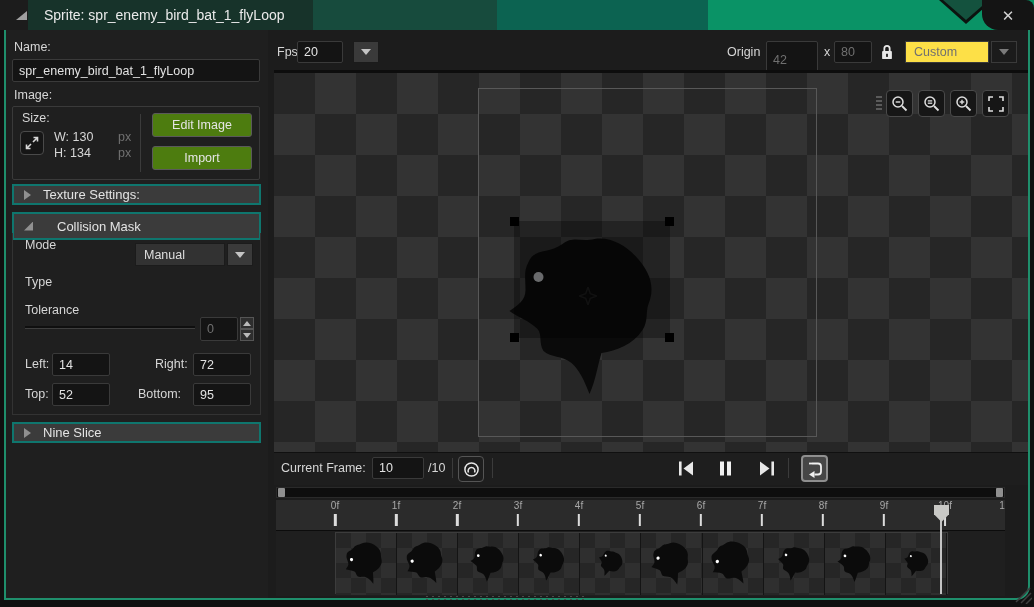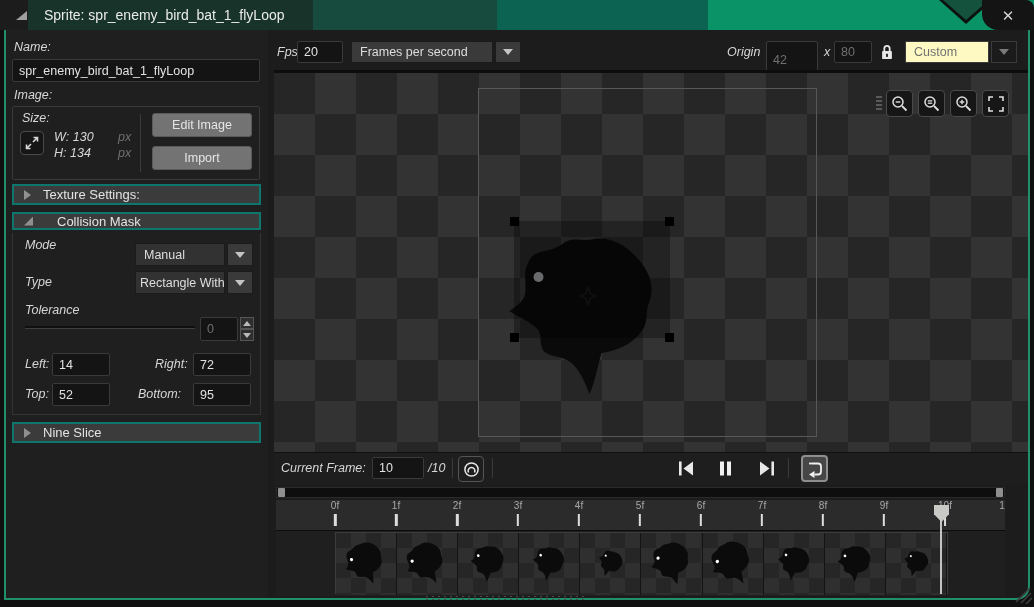--- a/index.html
+++ b/index.html
@@ -11,24 +11,24 @@
     background:linear-gradient(90deg,#1c1c1c 0 28px,#17332a 28px 313px,#174b3d 313px 497px,#0c6351 497px 708px,#0a9366 708px 100%);padding-left:33px;}
   .title-text{color:#ebebeb;font-size:14px;line-height:30px;}
   .collapse-tri{width:11px;height:9px;background:#9f9f9f;clip-path:polygon(100% 0,100% 100%,0 100%);}
   .notch-outer{left:939px;top:0;width:54px;height:24px;background:#0c130f;clip-path:polygon(0 0,100% 0,50% 100%);}
   .notch-inner{left:943px;top:0;width:46px;height:20px;background:#14523e;clip-path:polygon(0 0,100% 0,50% 100%);}
   .close-block{left:982px;top:0;width:52px;height:30px;background:#141414;border-radius:0 8px 0 16px;display:flex;align-items:center;justify-content:center;}
   .close-x{color:#d2d2d2;font-size:15px;line-height:1;}
   
   .frame-border{left:4px;top:28px;width:1026px;height:572px;border:2px solid var(--accent,#1f8f6c);border-radius:0 0 14px 0;background:#1c1c1c;}
   
-  .lbl{color:#d6d6d6;font-size:12.5px;font-style:italic;}
+  .lbl{color:#d6d6d6;font-size:12.5px;}
   .dim{color:#707070 !important;}
   .tbox{background:#141414;border:1px solid #3a3a3a;color:#e2e2e2;font-size:12.5px;padding:0 6px;border-radius:2px;font-family:inherit;box-sizing:border-box;outline:none;}
-  .btn{background:#737373;border:1px solid #5a5a5a;border-radius:3px;color:#e5e5e5;font-size:12.5px;display:flex;align-items:center;justify-content:center;cursor:default;}
+  .btn{background:#4d7c0f;border:1px solid #5a5a5a;border-radius:3px;color:#e5e5e5;font-size:12.5px;display:flex;align-items:center;justify-content:center;cursor:default;}
   .dd{display:flex;}
   .dd-main{background:#323232;border:1px solid #1b1b1b;color:#dedede;font-size:12.5px;padding:0 8px;display:flex;align-items:center;flex:1;}
   .dd-btn{width:24px;background:#3a3a3a;border:1px solid #1b1b1b;margin-left:2px;display:flex;align-items:center;justify-content:center;}
   .caret{width:0;height:0;border-left:5px solid transparent;border-right:5px solid transparent;border-top:6px solid #c4c4c4;}
   .sect{background:#3b3b3b;border:2px solid #0f766e;color:#e3e3e3;font-size:13px;display:flex;align-items:center;gap:12px;padding-left:10px;}
   .tri-right{width:0;height:0;border-top:5px solid transparent;border-bottom:5px solid transparent;border-left:7px solid #909090;}
   .tri-open{width:9px;height:9px;background:#909090;clip-path:polygon(100% 0,100% 100%,0 100%);}
   .vsep{background:#3b3b3b;width:1px;}
   .iconbtn{background:#161616;border:1px solid #4a4a4a;border-radius:4px;display:flex;align-items:center;justify-content:center;}
   
@@ -80,42 +80,36 @@
   <div class="abs lbl" style="left:54px;top:146px;">H: 134</div>
   <div class="abs lbl dim" style="left:118px;top:146px;">px</div>
   <div class="abs vsep" style="left:140px;top:114px;height:58px;"></div>
   <button class="abs btn" style="left:152px;top:113px;width:100px;height:24px;">Edit Image</button>
   <button class="abs btn" style="left:152px;top:146px;width:100px;height:24px;">Import</button>
 
   <div class="abs sect" style="left:12px;top:184px;width:249px;height:21px;">
     <span class="tri-right"></span>
     <span>Texture Settings:</span>
   </div>
-  <div class="abs sect" style="left:12px;top:212px;width:249px;height:18px;gap:24px;">
+  <div class="abs sect" style="left:12px;top:212px;width:249px;height:28px;gap:24px;">
     <span class="tri-open"></span>
     <span>Collision Mask</span>
   </div>
 
   <div class="abs" style="left:12px;top:233px;width:249px;height:182px;border:1px solid #333;border-top:none;"></div>
 
   <div class="abs lbl" style="left:25px;top:238px;">Mode</div>
   <div class="abs dd" style="left:135px;top:243px;width:118px;height:23px;">
     <div class="dd-main">Manual</div>
     <div class="dd-btn">
         <span class="caret"></span>
       </div>
   </div>
 
   <div class="abs lbl" style="left:25px;top:275px;">Type</div>
-  <div class="abs dd" style="left:135px;top:271px;width:118px;height:23px;">
-    <div class="dd-main" style="padding:0 4px;white-space:nowrap;overflow:hidden;">Rectangle With</div>
-    <div class="dd-btn">
-        <span class="caret"></span>
-      </div>
-  </div>
 
   <div class="abs lbl" style="left:25px;top:303px;">Tolerance</div>
   <div class="abs" style="left:25px;top:326px;width:170px;height:3px;background:#0f0f0f;border-bottom:1px solid #3e3e3e;"></div>
   <input class="abs tbox dim" style="left: 200px; top: 317px; width: 38px; height: 24px;" value="0">
   <div class="abs spin" style="left:240px;top:317px;width:14px;height:12px;">
       <span class="c-up"></span>
     </div>
   <div class="abs spin" style="left:240px;top:329px;width:14px;height:12px;">
       <span class="c-dn"></span>
     </div>
@@ -130,39 +124,38 @@
   <input class="abs tbox" style="left: 193px; top: 383px; width: 58px; height: 23px;" value="95">
 
   <div class="abs sect" style="left:12px;top:422px;width:249px;height:21px;">
     <span class="tri-right"></span>
     <span>Nine Slice</span>
   </div>
 
   <div class="abs lbl" style="left:277px;top:45px;">Fps</div>
   <input class="abs tbox" style="left: 297px; top: 41px; width: 46px; height: 22px;" value="20">
   <div class="abs dd" style="left:351px;top:41px;width:170px;height:22px;">
-    <div class="dd-main" style="background:#3a3a3a;">Frames per second</div>
     <div class="dd-btn">
         <span class="caret"></span>
       </div>
   </div>
 
   <div class="abs lbl" style="left:727px;top:45px;">Origin</div>
   <input class="abs tbox dim" style="left: 766px; top: 41px; width: 52px; height: 38px;" value="42">
   <div class="abs lbl" style="left:824px;top:45px;">x</div>
   <input class="abs tbox dim" style="left: 834px; top: 41px; width: 38px; height: 22px;" value="80">
   <div class="abs" style="left:877px;top:39px;width:20px;height:26px;display:flex;align-items:center;justify-content:center;">
     <svg width="16" height="18" viewBox="0 0 18 20">
       <path d="M6,9 V6 a3,3 0 0 1 6,0 V9" stroke="#e8e8e8" stroke-width="2" fill="none"></path>
       <rect x="3.5" y="9" width="11" height="9" rx="1" fill="#e8e8e8"></rect>
       <rect x="8" y="12" width="2" height="3.5" fill="#1c1c1c"></rect>
     </svg>
   </div>
   <div class="abs dd" style="left:905px;top:41px;width:112px;height:22px;">
-    <div class="dd-main dim" style="background:#fef9c3;border-color:#3a3a3a;">Custom</div>
+    <div class="dd-main dim" style="background:#fde047;border-color:#3a3a3a;">Custom</div>
     <div class="dd-btn" style="background:#1b1b1b;border-color:#3a3a3a;">
         <span class="caret" style="border-top-color:#7a7a7a;"></span>
       </div>
   </div>
   <div class="abs" style="left:274px;top:70px;width:754px;height:3px;background:#0d0d0d;"></div>
 
   <div class="abs checker-big" style="left:274px;top:73px;width:754px;height:379px;">
 
     <div class="abs" style="left:204px;top:15px;width:339px;height:349px;border:1px solid #585858;"></div>
 

